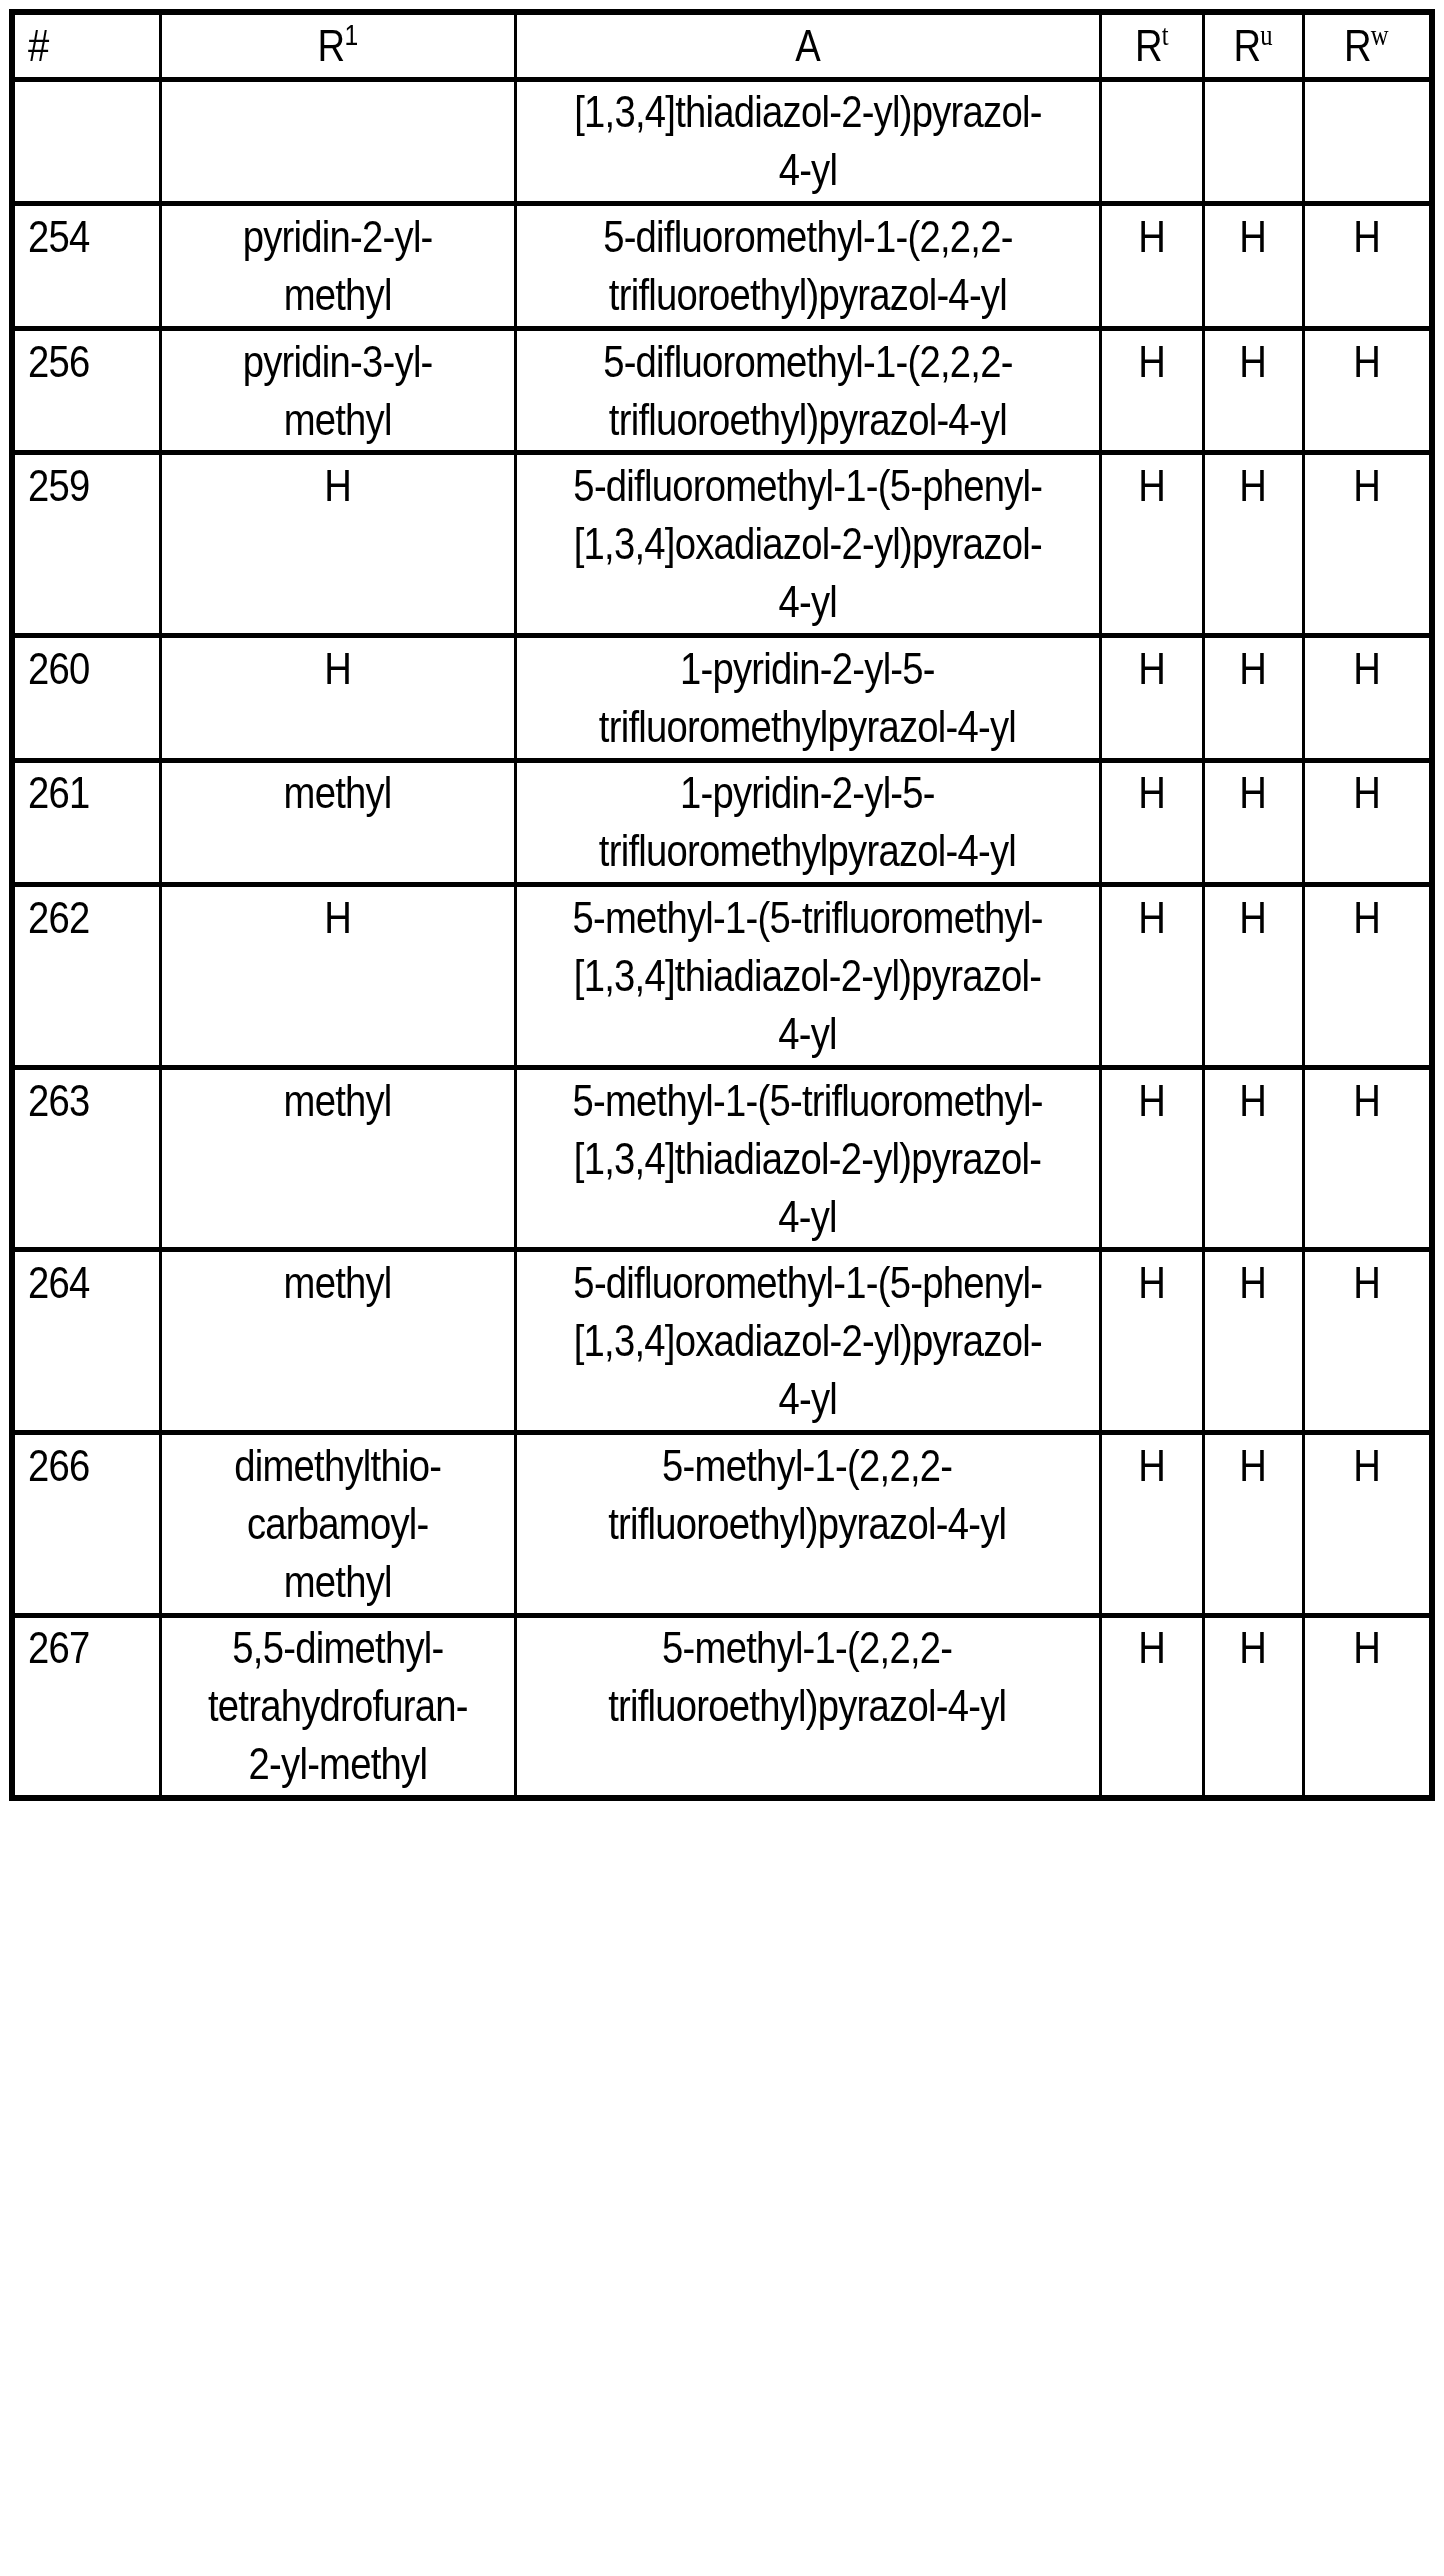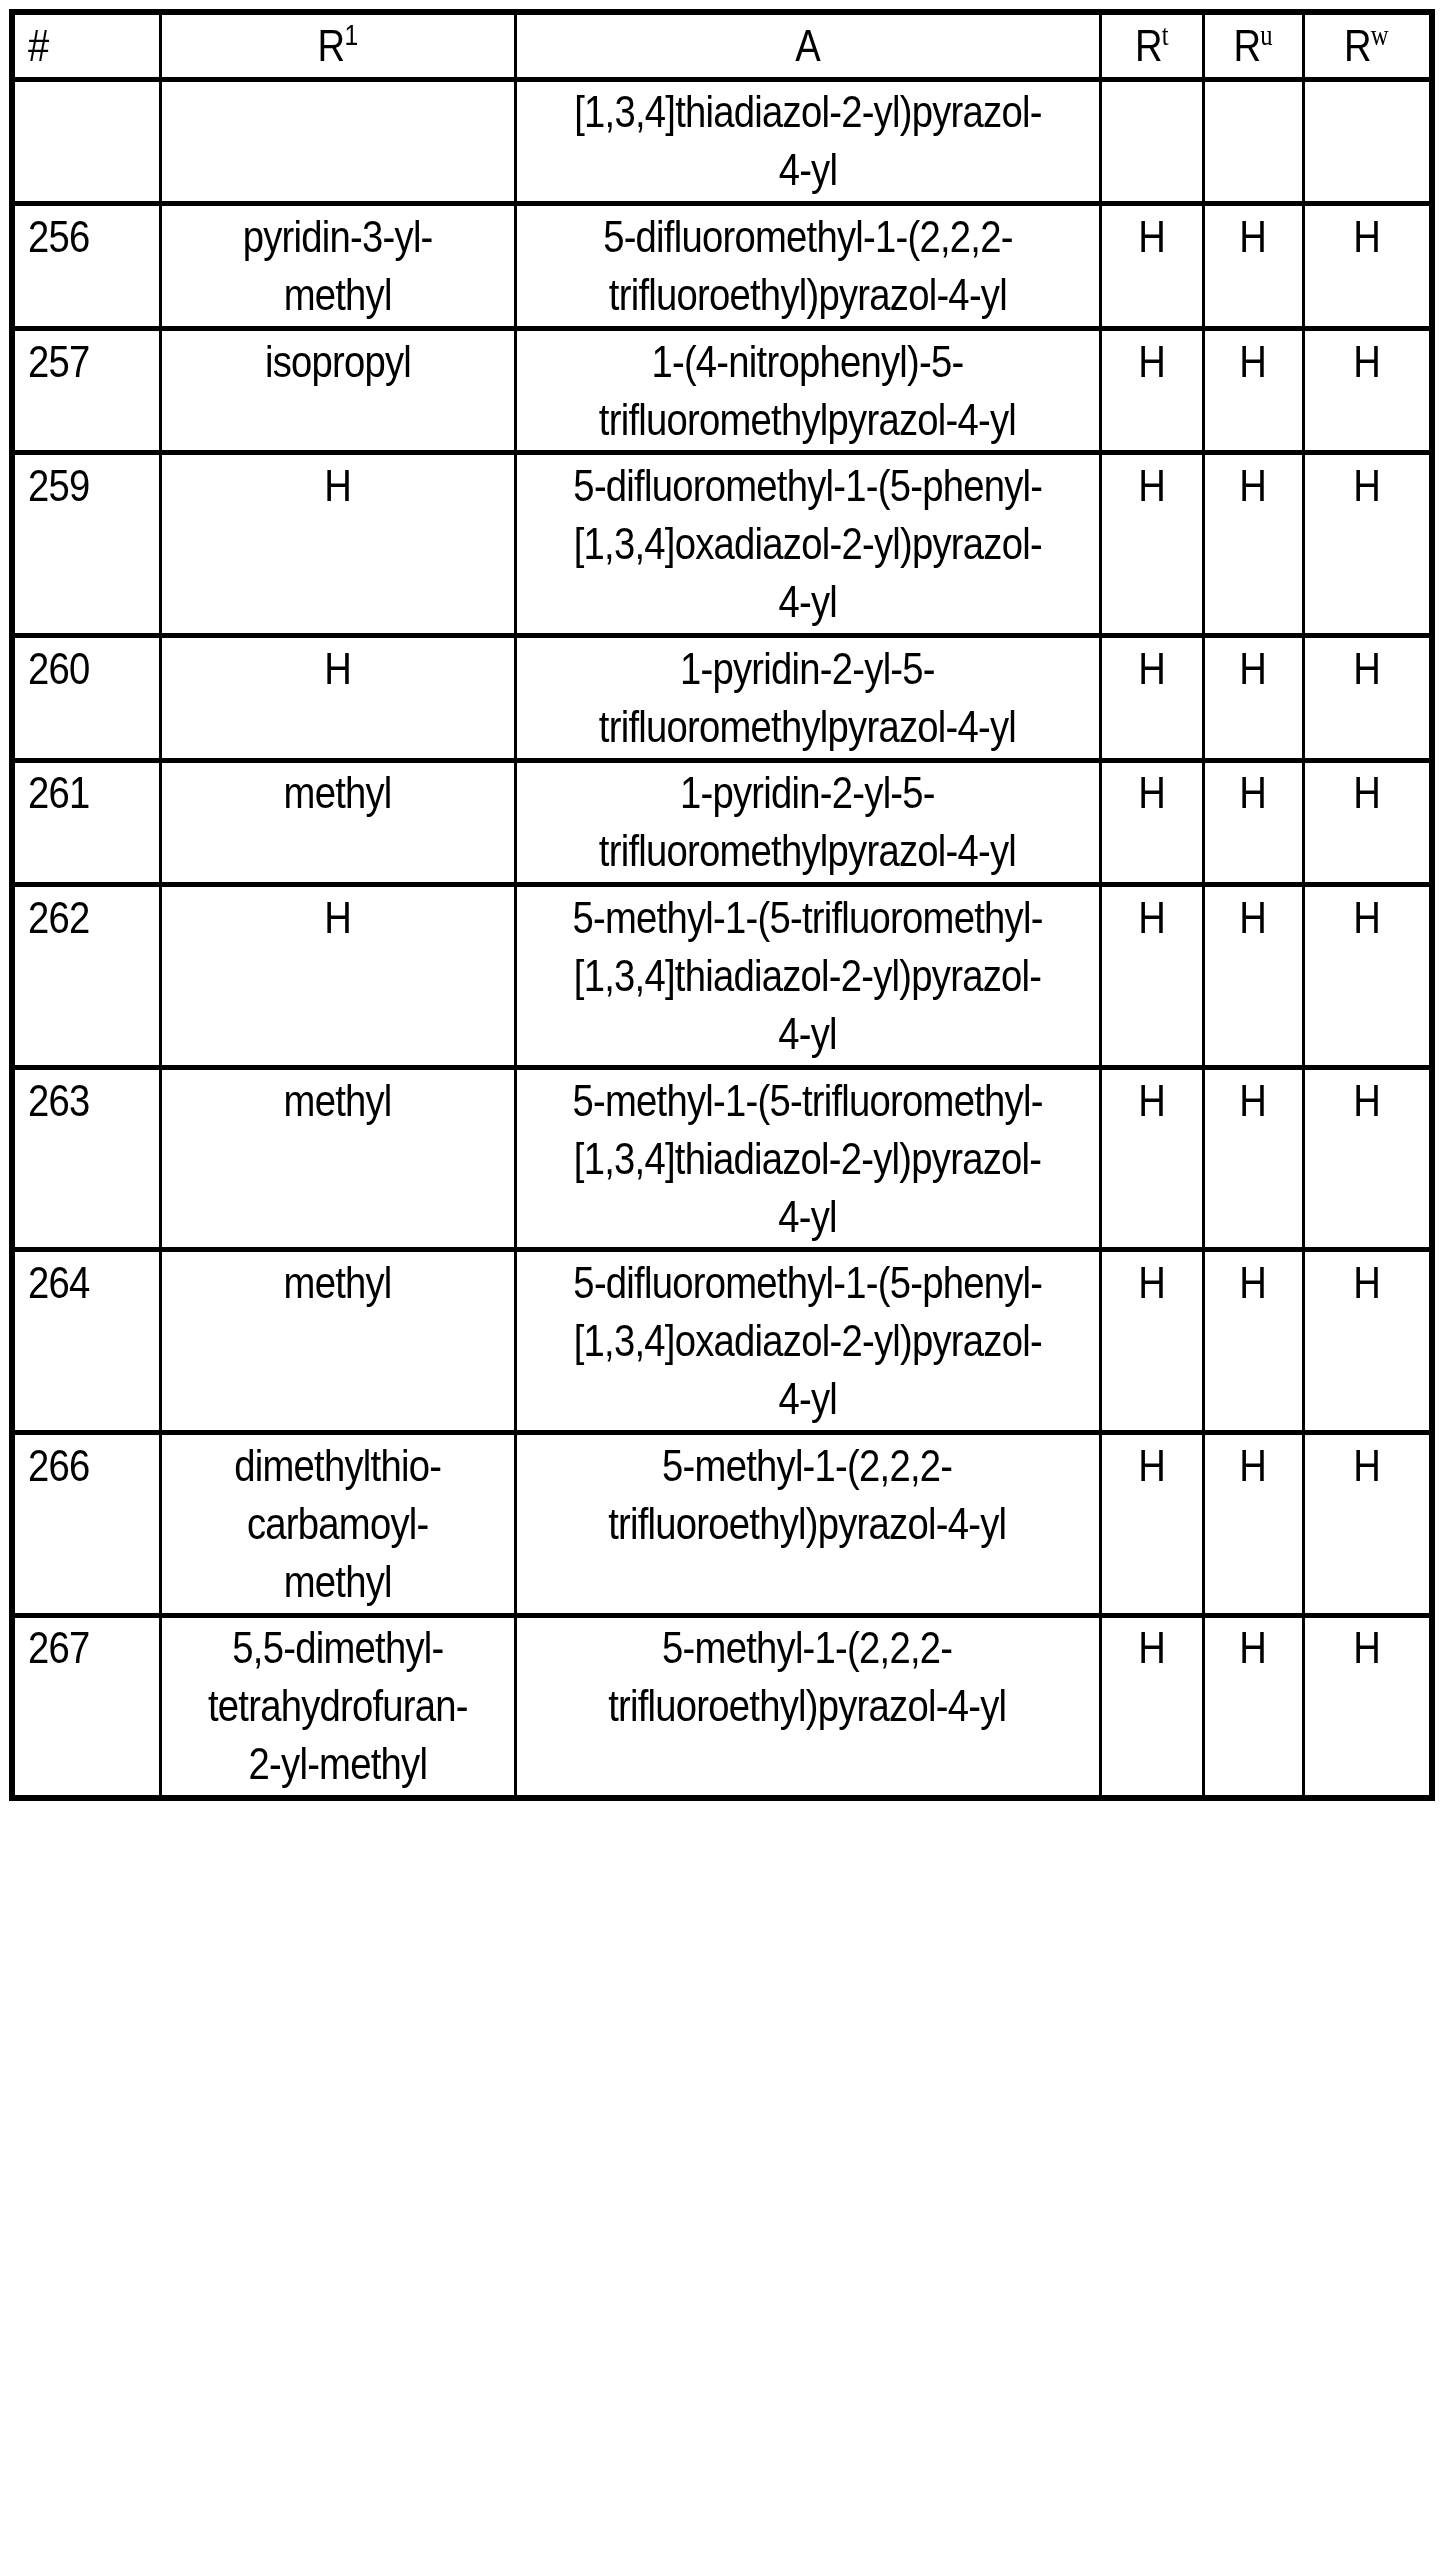--- a/index.html
+++ b/index.html
@@ -100,34 +100,35 @@
         <tr>
           <td class="col-num"><span class="cell-text"></span></td>
           <td class="col-r1"><span class="cell-text"></span></td>
           <td class="col-a"><span class="cell-text">[1,3,4]thiadiazol-2-yl)pyrazol-
 4-yl</span></td>
           <td class="col-rt"><span class="cell-text"></span></td>
           <td class="col-ru"><span class="cell-text"></span></td>
           <td class="col-rw"><span class="cell-text"></span></td>
         </tr>
         <tr>
+          <td class="col-num"><span class="cell-text">254</span></td>
+          <td class="col-r1"><span class="cell-text">pyridin-2-yl-
+methyl</span></td>
+          <td class="col-a"><span class="cell-text">5-difluoromethyl-1-(2,2,2-
+trifluoroethyl)pyrazol-4-yl</span></td>
+          <td class="col-rt"><span class="cell-text">H</span></td>
+          <td class="col-ru"><span class="cell-text">H</span></td>
+          <td class="col-rw"><span class="cell-text">H</span></td>
+        </tr>
+        <tr>
           <td class="col-num"><span class="cell-text">256</span></td>
           <td class="col-r1"><span class="cell-text">pyridin-3-yl-
 methyl</span></td>
           <td class="col-a"><span class="cell-text">5-difluoromethyl-1-(2,2,2-
 trifluoroethyl)pyrazol-4-yl</span></td>
-          <td class="col-rt"><span class="cell-text">H</span></td>
-          <td class="col-ru"><span class="cell-text">H</span></td>
-          <td class="col-rw"><span class="cell-text">H</span></td>
-        </tr>
-        <tr>
-          <td class="col-num"><span class="cell-text">257</span></td>
-          <td class="col-r1"><span class="cell-text">isopropyl</span></td>
-          <td class="col-a"><span class="cell-text">1-(4-nitrophenyl)-5-
-trifluoromethylpyrazol-4-yl</span></td>
           <td class="col-rt"><span class="cell-text">H</span></td>
           <td class="col-ru"><span class="cell-text">H</span></td>
           <td class="col-rw"><span class="cell-text">H</span></td>
         </tr>
         <tr>
           <td class="col-num"><span class="cell-text">259</span></td>
           <td class="col-r1"><span class="cell-text">H</span></td>
           <td class="col-a"><span class="cell-text">5-difluoromethyl-1-(5-phenyl-
 [1,3,4]oxadiazol-2-yl)pyrazol-
 4-yl</span></td>

